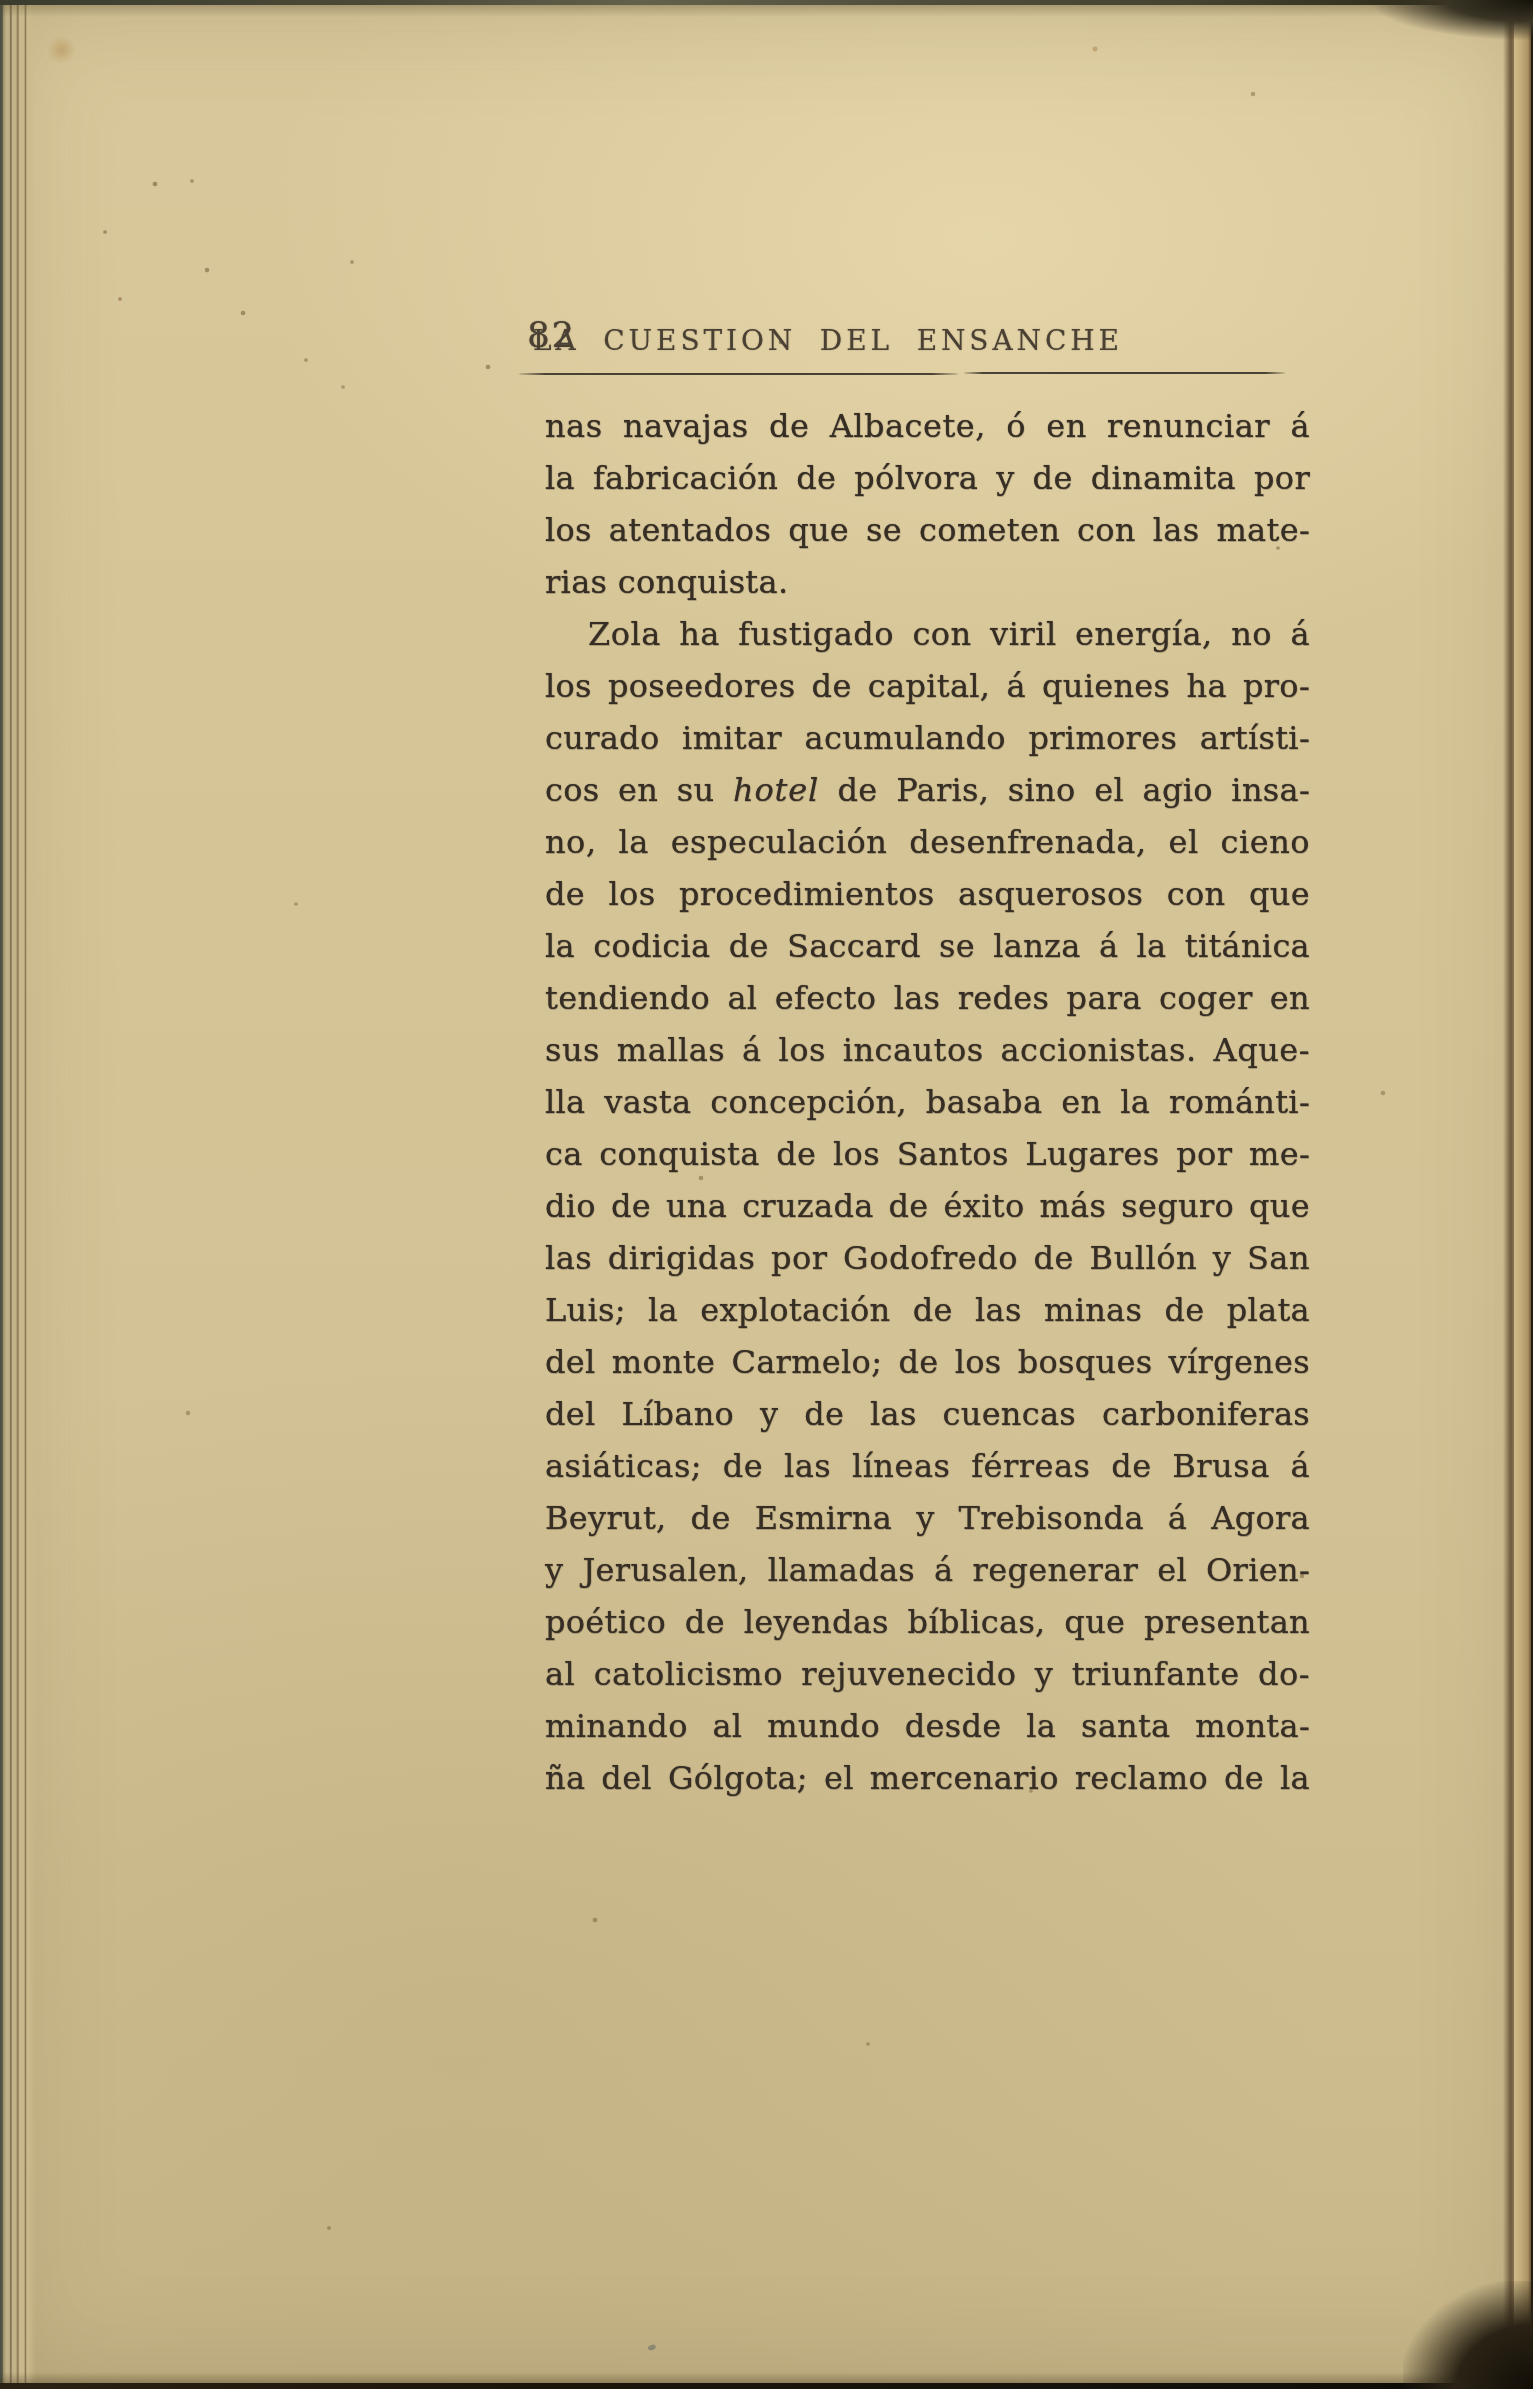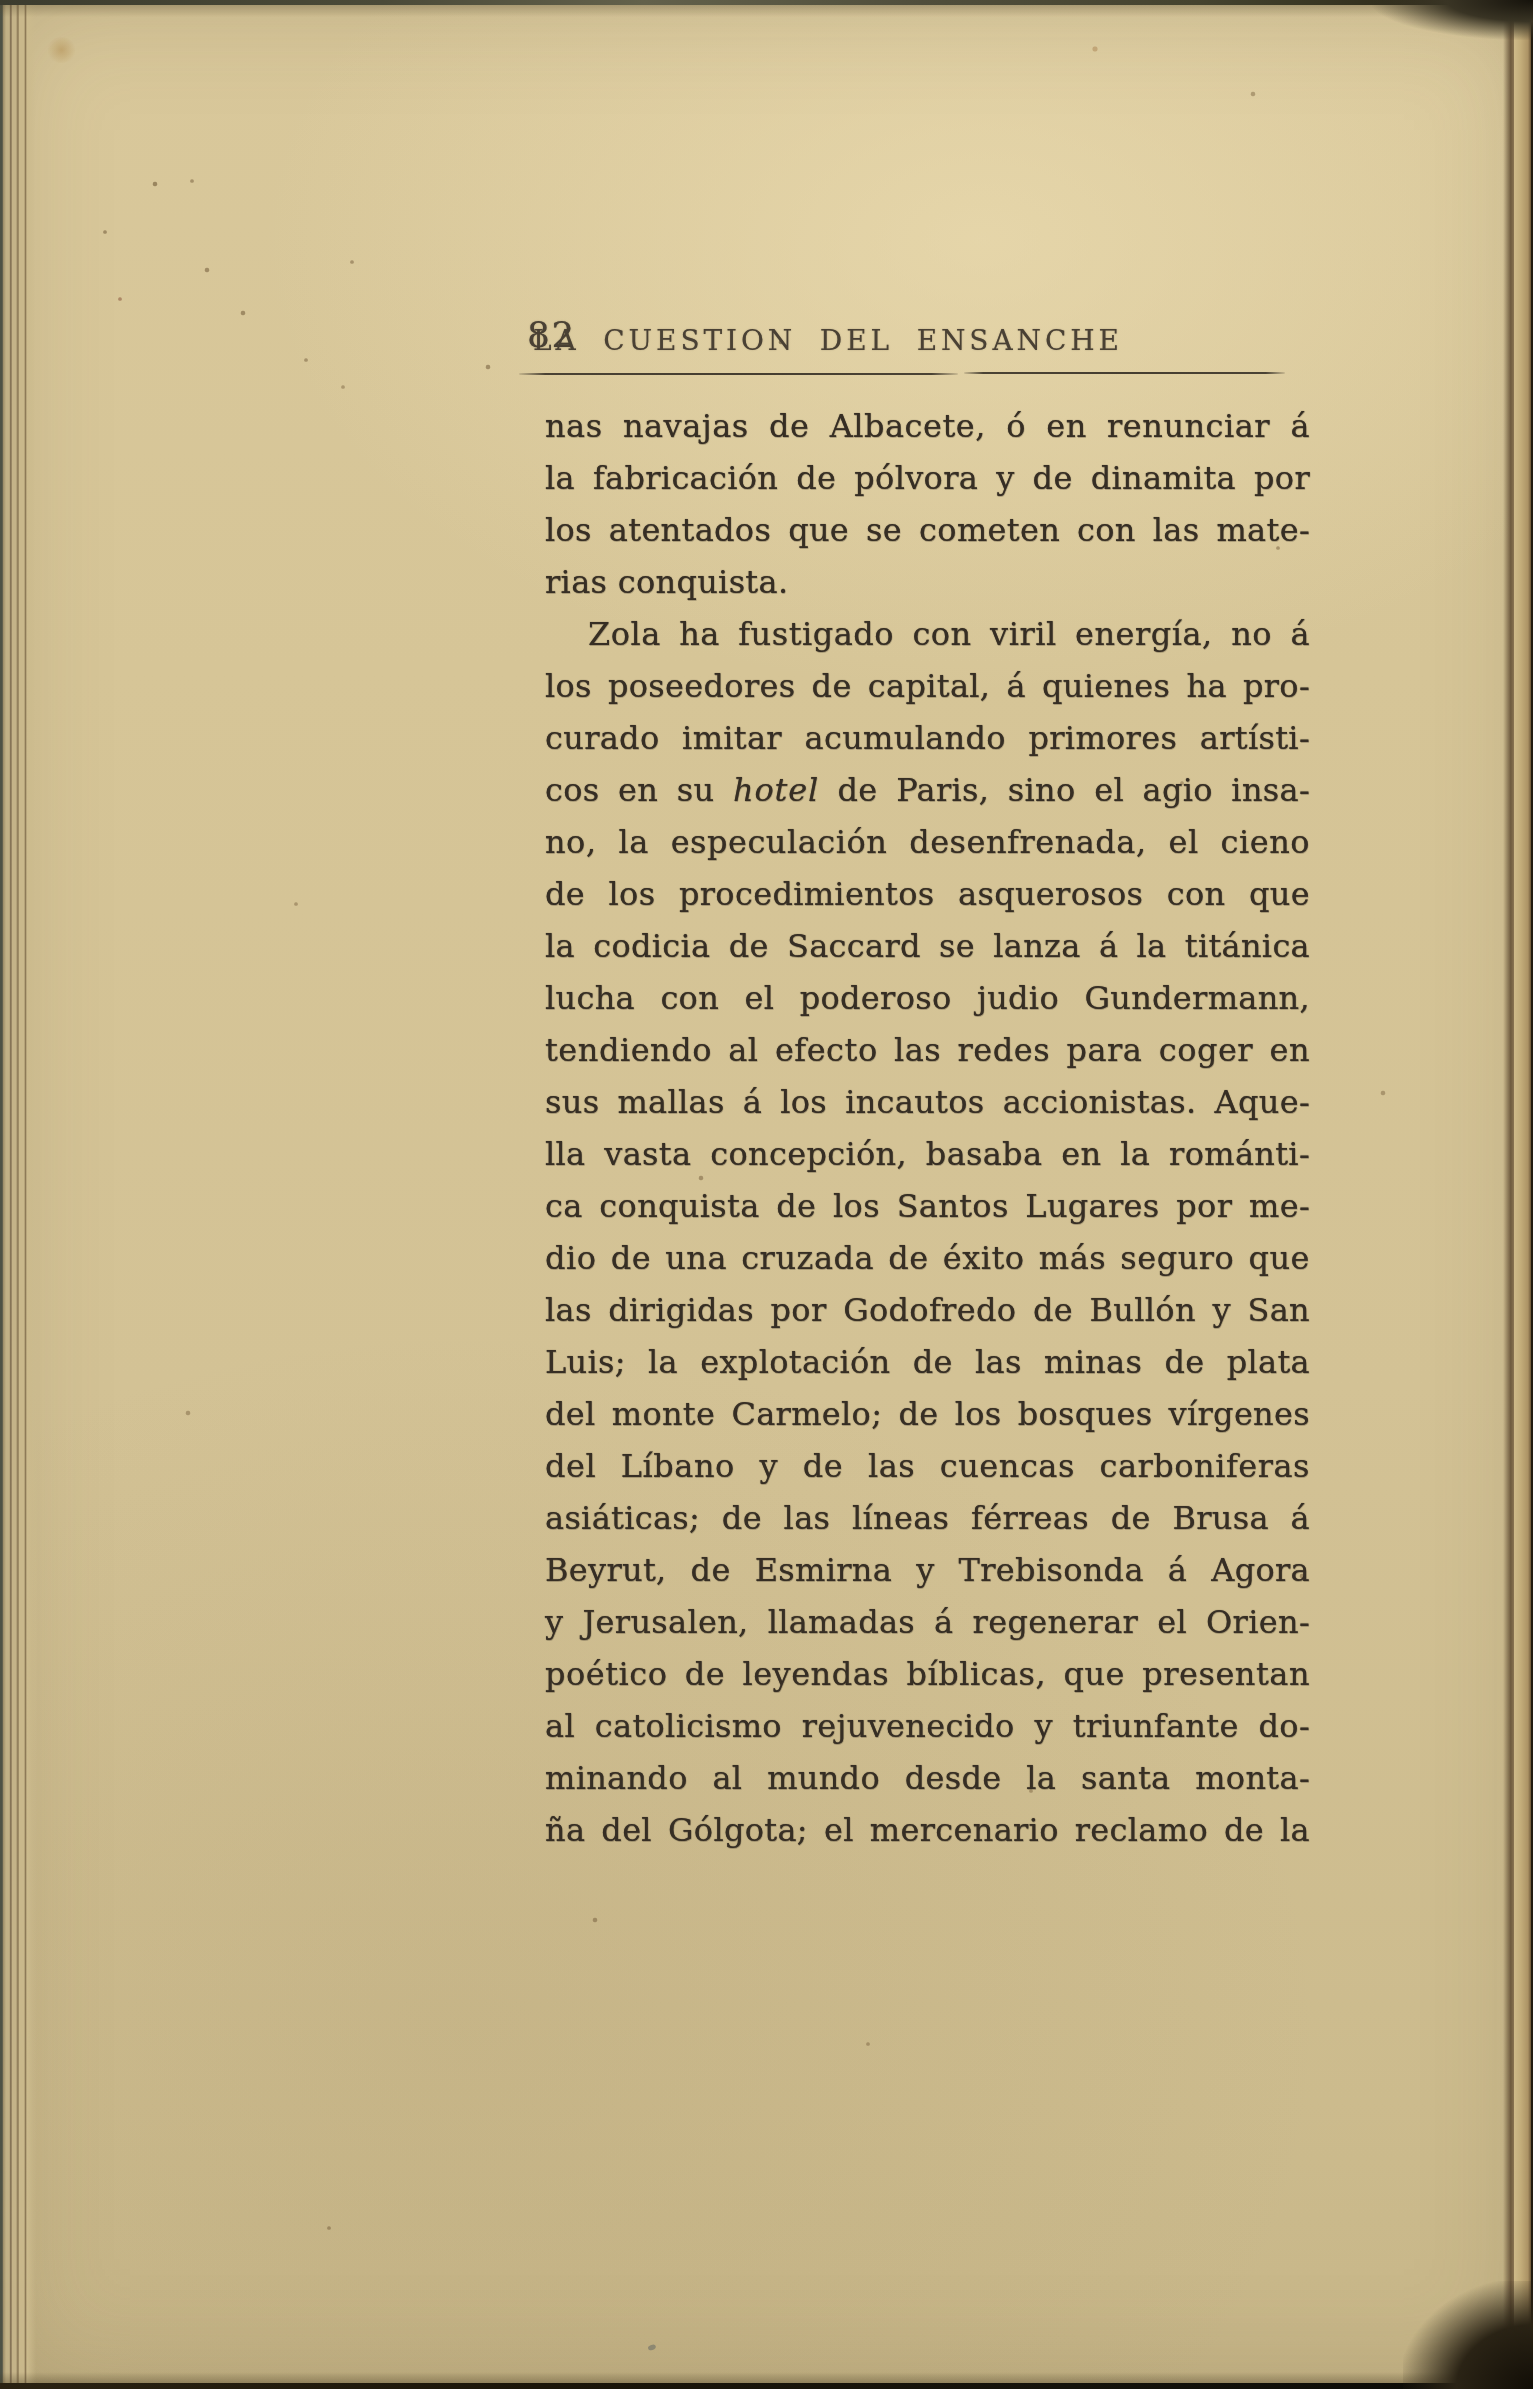--- a/index.html
+++ b/index.html
@@ -174,21 +174,20 @@
       <div class="line">la fabricación de pólvora y de dinamita por</div>
       <div class="line">los atentados que se cometen con las mate-</div>
       <div class="line para-end">rias conquista.</div>
       <div class="line indent">Zola ha fustigado con viril energía, no á</div>
       <div class="line">los poseedores de capital, á quienes ha pro-</div>
       <div class="line">curado imitar acumulando primores artísti-</div>
       <div class="line">cos en su <i>hotel</i> de Paris, sino el agio insa-</div>
       <div class="line">no, la especulación desenfrenada, el cieno</div>
       <div class="line">de los procedimientos asquerosos con que</div>
       <div class="line">la codicia de Saccard se lanza á la titánica</div>
-      <div class="line">lucha con el poderoso judio Gundermann,</div>
       <div class="line">tendiendo al efecto las redes para coger en</div>
       <div class="line">sus mallas á los incautos accionistas. Aque-</div>
       <div class="line">lla vasta concepción, basaba en la románti-</div>
       <div class="line">ca conquista de los Santos Lugares por me-</div>
       <div class="line">dio de una cruzada de éxito más seguro que</div>
       <div class="line">las dirigidas por Godofredo de Bullón y San</div>
       <div class="line">Luis; la explotación de las minas de plata</div>
       <div class="line">del monte Carmelo; de los bosques vírgenes</div>
       <div class="line">del Líbano y de las cuencas carboniferas</div>
       <div class="line">asiáticas; de las líneas férreas de Brusa á</div>

